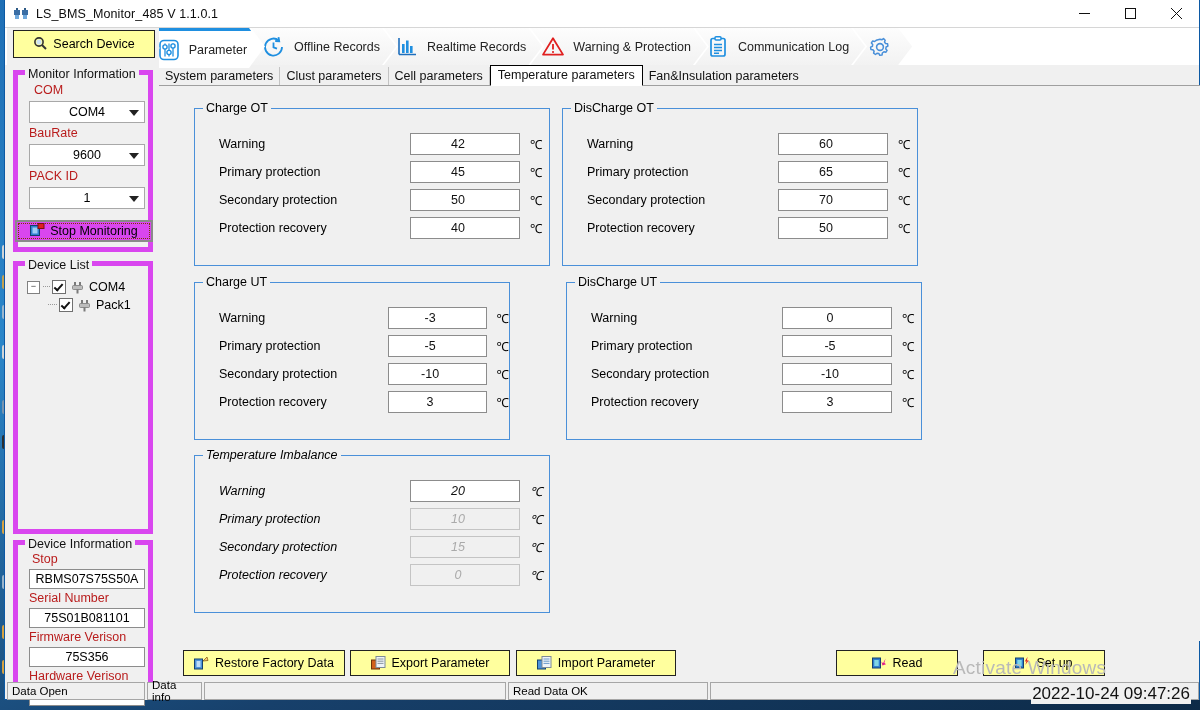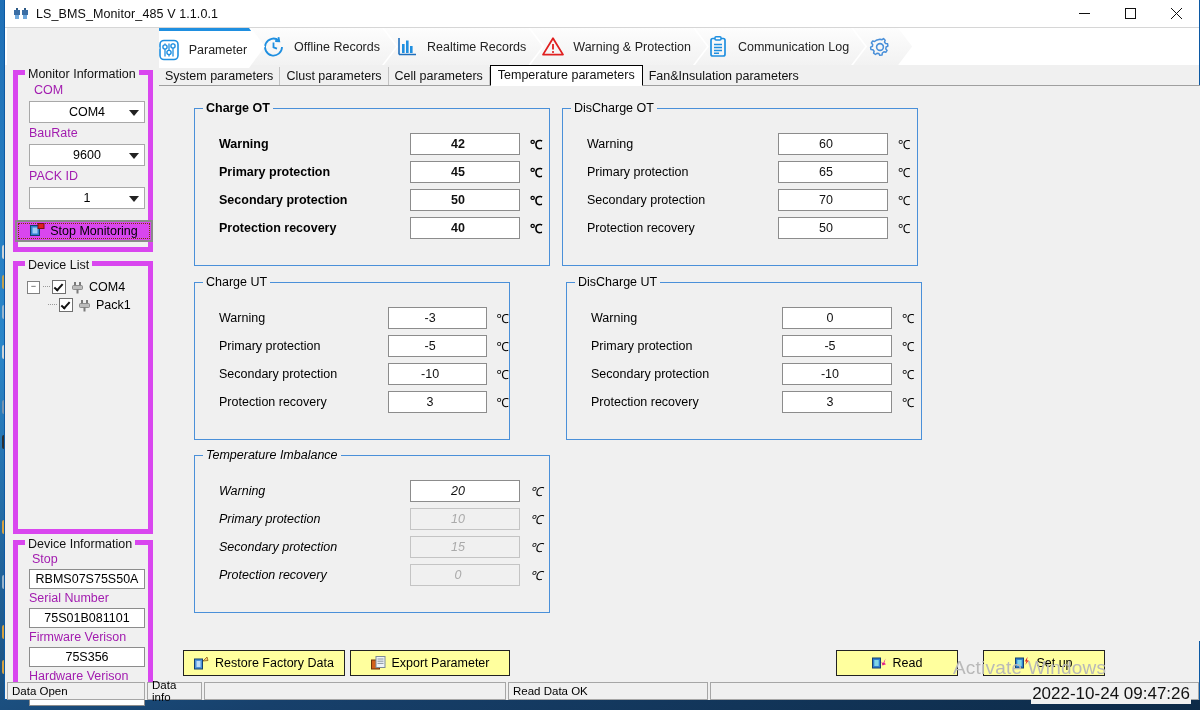--- a/index.html
+++ b/index.html
@@ -51,21 +51,21 @@
   .subrule{position:absolute;left:154px;top:85px;width:1042px;height:1px;background:#9f9f9f;}
 
   
   .leftpane{position:absolute;left:2px;top:28px;width:152px;height:654px;background:#f0f0f0;}
   .btn-yellow{background:#ffff9e;border:1px solid #222;font-size:12.5px;
     display:flex;align-items:center;justify-content:center;gap:6px;}
   .search-btn{position:absolute;left:6px;top:2px;width:140px;height:26px;}
   .group{position:absolute;border:5px solid #d946ef;box-sizing:border-box;}
   .group>.glabel{position:absolute;top:-8px;left:7px;background:#f0f0f0;padding:0 3px;
     font-size:12.5px;color:#111;}
-  .fl{font-size:12.5px;color:#a21caf;}
+  .fl{font-size:12.5px;color:#b91c1c;}
   .sel{width:116px;height:22px;border:1px solid #a8a8a8;background:#fff;position:relative;
     display:flex;align-items:center;justify-content:center;font-size:12.5px;box-sizing:border-box;}
   .sel .arrow{position:absolute;right:5px;top:50%;margin-top:-2px;
     border-left:5px solid transparent;border-right:5px solid transparent;border-top:6px solid #222;}
   .stopbtn{position:absolute;left:8px;top:192px;width:138px;height:22px;background:#d946ef;
     border:2px solid #8a8a8a;box-sizing:border-box;display:flex;align-items:center;
     justify-content:center;gap:5px;font-size:12.5px;color:#000;}
   .dotted{position:absolute;left:1px;top:1px;right:1px;bottom:1px;border:1px dotted #7a3a00;}
   .tree{position:absolute;left:9px;top:12px;font-size:12.5px;}
   .trow{display:flex;align-items:center;height:18px;}
@@ -267,20 +267,30 @@
       <span>Temperature parameters</span>
     </div>
     <div class="stab last">
       <span>Fan&amp;Insulation parameters</span>
     </div>
   </div>
   <div class="subrule"></div>
 
   <div class="leftpane">
 
+    <div class="btn-yellow search-btn">
+      <span>
+        <svg width="14" height="14" viewBox="0 0 14 14">
+          <circle cx="6" cy="6" r="4.1" fill="none" stroke="#333" stroke-width="1.6"></circle>
+          <circle cx="6" cy="6" r="2.6" fill="#cfe4f5"></circle>
+          <line x1="9" y1="9" x2="13" y2="13" stroke="#333" stroke-width="2"></line>
+        </svg>
+      </span>
+      <span>Search Device</span>
+    </div>
 
     <div class="group" style="left:6px;top:42px;width:140px;height:182px;">
       <span class="glabel">Monitor Information</span>
 
       <div class="fl" style="position:absolute;left:16px;top:8px;">COM</div>
       <div class="sel" style="position:absolute;left:11px;top:26px;">
         <span>COM4</span>
         <i class="arrow"></i>
       </div>
 
@@ -362,21 +372,21 @@
 
       <div class="fl" style="position:absolute;left:11px;top:124px;">Hardware Verison</div>
       <div class="inpbox" style="position:absolute;left:11px;top:141px;">
         <span></span>
       </div>
     </div>
   </div>
 
   <div class="content">
 
-    <div class="pgroup" style="left:35px;top:22px;width:356px;height:158px;font-weight:bold;">
+    <div class="pgroup" style="left:35px;top:22px;width:356px;height:158px;">
       <span class="glabel">Charge OT</span>
       <div class="prow" style="top:24px;">
         <span class="plabel">Warning</span>
         <span class="pinput">
             <span>42</span>
           </span>
         <span class="unit">℃</span>
       </div>
       <div class="prow" style="top:52px;">
         <span class="plabel">Primary protection</span>
@@ -547,20 +557,32 @@
         <rect x="0.5" y="4" width="8" height="9" fill="#d2601a" stroke="#6e3208" stroke-width="1"></rect>
         <rect x="5" y="0.5" width="9" height="11" fill="#eef3f8" stroke="#7d8a95" stroke-width="1"></rect>
         <line x1="6.5" y1="3" x2="12.5" y2="3" stroke="#7d8a95" stroke-width=".9"></line>
         <line x1="6.5" y1="5.2" x2="12.5" y2="5.2" stroke="#7d8a95" stroke-width=".9"></line>
         <line x1="6.5" y1="7.4" x2="12.5" y2="7.4" stroke="#7d8a95" stroke-width=".9"></line>
       </svg>
     </span>
     <span>Export Parameter</span>
   </div>
 
+  <div class="btn-yellow bbtn" style="left:511px;top:650px;width:158px;">
+    <span class="ico">
+      <svg width="15" height="14" viewBox="0 0 15 14">
+        <rect x="0.5" y="4" width="8" height="9" fill="#4d92d9" stroke="#14406e" stroke-width="1"></rect>
+        <rect x="5" y="0.5" width="9" height="11" fill="#eef3f8" stroke="#7d8a95" stroke-width="1"></rect>
+        <line x1="6.5" y1="3" x2="12.5" y2="3" stroke="#5a8fc4" stroke-width=".9"></line>
+        <line x1="6.5" y1="5.2" x2="12.5" y2="5.2" stroke="#5a8fc4" stroke-width=".9"></line>
+        <line x1="6.5" y1="7.4" x2="12.5" y2="7.4" stroke="#5a8fc4" stroke-width=".9"></line>
+      </svg>
+    </span>
+    <span>Import Parameter</span>
+  </div>
 
   <div class="btn-yellow bbtn" style="left:831px;top:650px;width:120px;">
     <span class="ico">
       <svg width="15" height="14" viewBox="0 0 15 14">
         <rect x="0.5" y="2" width="8" height="10" fill="#2f7fd0" stroke="#14406e" stroke-width="1"></rect>
         <rect x="2.3" y="4" width="4.4" height="6" fill="#7fd6e6"></rect>
         <path d="M13.6 2.4 L11 7.2 L9.4 5.6 L10.4 9.4 L14 8.2 L12.4 6.8Z" fill="#e0218a"></path>
       </svg>
     </span>
     <span>Read</span>

